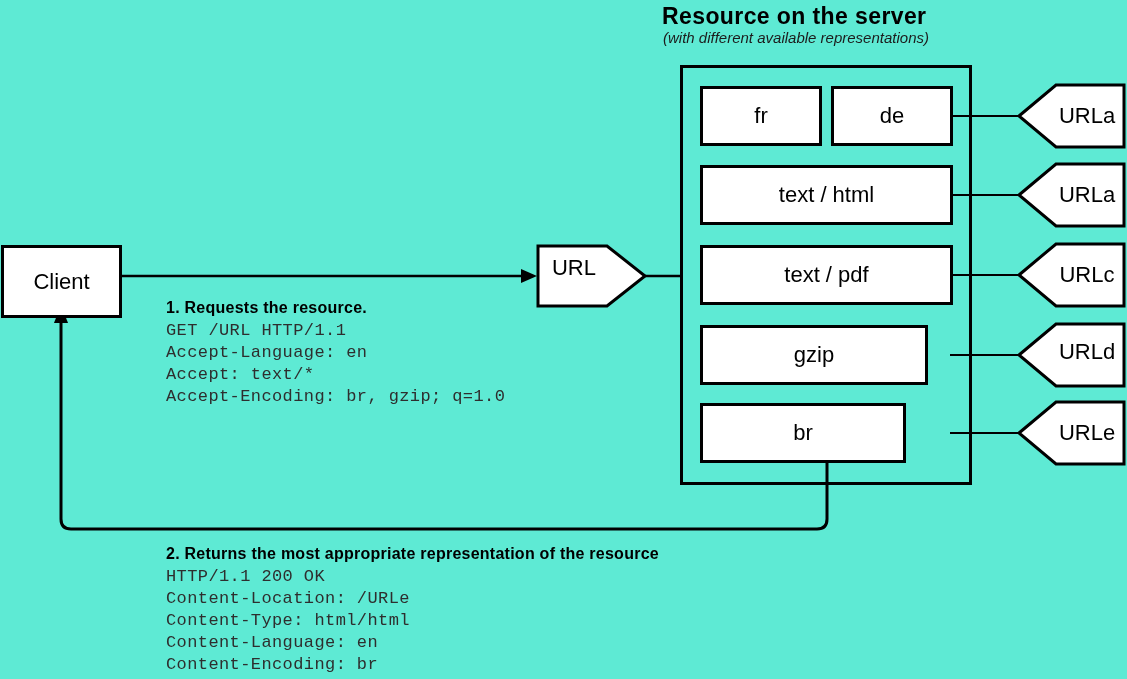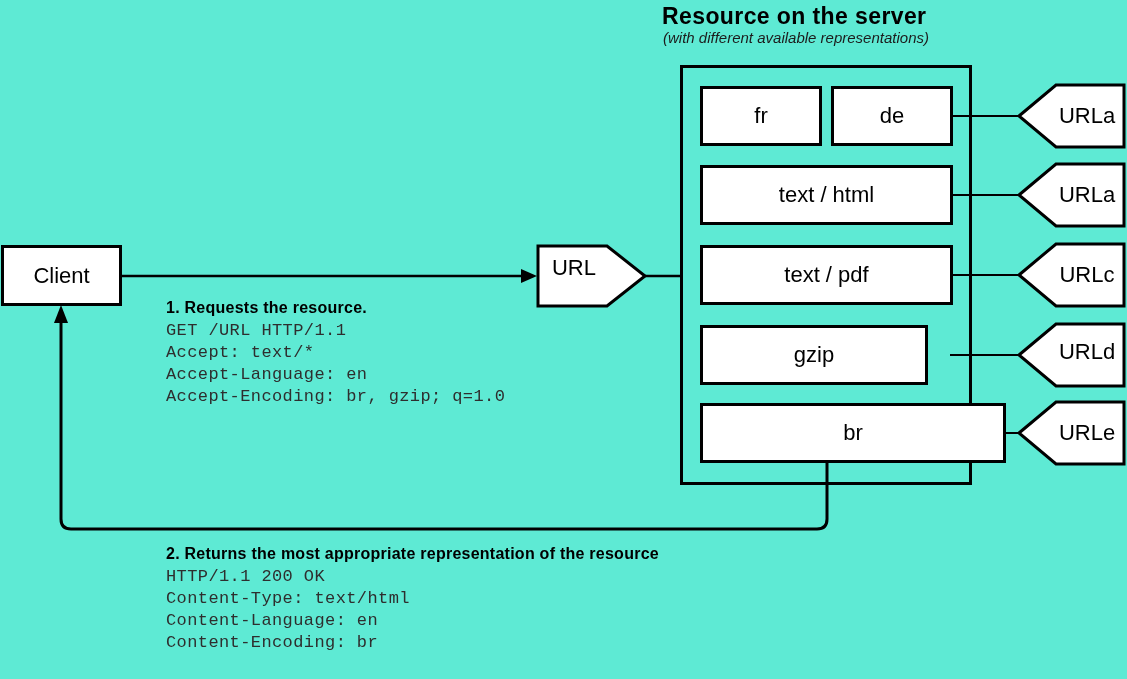--- a/index.html
+++ b/index.html
@@ -104,50 +104,51 @@
     <polygon points="1019,355 1056,324 1124,324 1124,386 1056,386" fill="#fff" stroke="#000" stroke-width="3"></polygon>
     <polygon points="1019,433 1056,402 1124,402 1124,464 1056,464" fill="#fff" stroke="#000" stroke-width="3"></polygon>
 
     <path d="M 827 463 L 827 519 Q 827 529 817 529 L 71 529 Q 61 529 61 519 L 61 318" fill="none" stroke="#000" stroke-width="3"></path>
     <polygon points="61,305 54,323 68,323" fill="#000"></polygon>
   </svg>
 
   <div class="heading">Resource on the server</div>
   <div class="subheading">(with different available representations)</div>
 
-  <div class="box" style="left:1px; top:245px; width:121px; height:61px;">
+  <div class="box" style="left:1px; top:245px; width:121px; height:73px;">
     <span>Client</span>
   </div>
 
   <div class="plabel" style="left:538px; top:246px; width:72px; height:44px;">URL</div>
 
   <div class="server-frame" style="left:680px; top:65px; width:292px; height:420px;"></div>
 
   <div class="box" style="left:700px; top:86px; width:122px; height:60px;">fr</div>
   <div class="box" style="left:700px; top:165px; width:253px; height:60px;">text / html</div>
   <div class="box" style="left:831px; top:86px; width:122px; height:60px;">de</div>
   <div class="box" style="left:700px; top:245px; width:253px; height:60px;">text / pdf</div>
   <div class="box" style="left:700px; top:325px; width:228px; height:60px;">gzip</div>
-  <div class="box" style="left:700px; top:403px; width:306px; height:60px;">br</div>
+  <div class="box" style="left:700px; top:403px; width:206px; height:60px;">br</div>
 
   <div class="plabel" style="left:1050px; top:85px;  width:74px; height:62px;">URLa</div>
   <div class="plabel" style="left:1050px; top:164px; width:74px; height:62px;">URLa</div>
   <div class="plabel" style="left:1050px; top:244px; width:74px; height:62px;">URLc</div>
   <div class="plabel" style="left:1050px; top:324px; width:74px; height:56px;">URLd</div>
   <div class="plabel" style="left:1050px; top:402px; width:74px; height:62px;">URLe</div>
 
   <div class="textblock" style="left:166px; top:296px;">
     <div class="steplabel">1. Requests the resource.</div>
     <div class="mono-line">GET /URL HTTP/1.1</div>
+    <div class="mono-line">Accept-Language: en</div>
     <div class="mono-line">Accept: text/*</div>
-    <div class="mono-line">Accept-Language: en</div>
     <div class="mono-line">Accept-Encoding: br, gzip; q=1.0</div>
   </div>
 
   <div class="textblock" style="left:166px; top:542px;">
     <div class="steplabel">2. Returns the most appropriate representation of the resource</div>
     <div class="mono-line">HTTP/1.1 200 OK</div>
-    <div class="mono-line">Content-Type: text/html</div>
+    <div class="mono-line">Content-Location: /URLe</div>
+    <div class="mono-line">Content-Type: html/html</div>
     <div class="mono-line">Content-Language: en</div>
     <div class="mono-line">Content-Encoding: br</div>
   </div>
 
 </div>
 
 </body></html>

